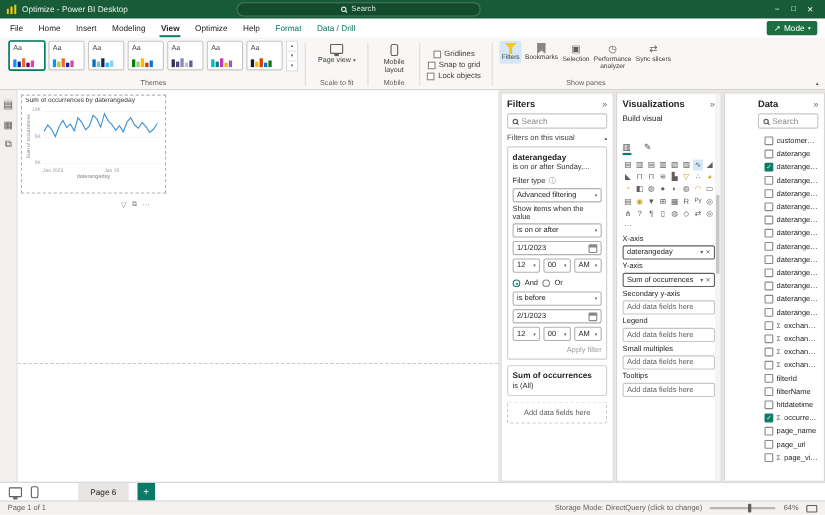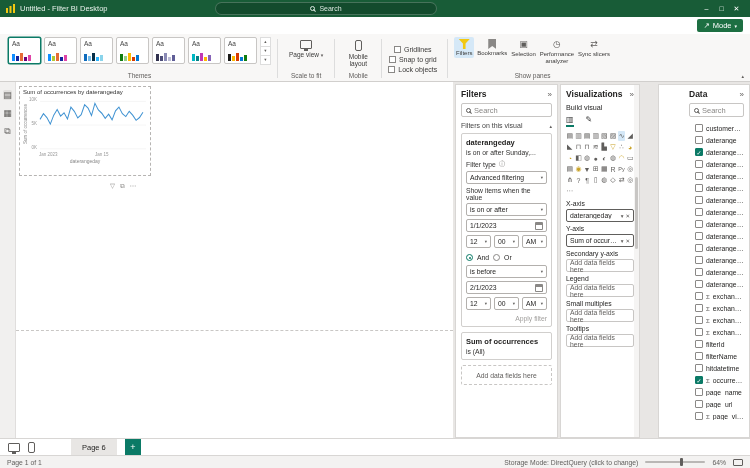--- a/index.html
+++ b/index.html
@@ -102,22 +102,22 @@
   .timerow { display:flex; gap:3px; }
   .timerow .select { flex:1; }
   .radiorow { display:flex; align-items:center; gap:4px; font-size:6.8px; margin:3px 0 4px; }
   .radio { width:7px; height:7px; border:1px solid #8a8886; border-radius:50%; position:relative; flex:none; }
   .radio.checked { border-color:#0b7a66; }
   .radio.checked::after { content:''; position:absolute; inset:1.5px; background:#0b7a66; border-radius:50%; }
   .applyrow { text-align:right; font-size:6.8px; color:#a19f9d; margin-top:2px; }
   .dropzone { border:1px dashed #c8c6c4; border-radius:2px; height:20px; display:flex; align-items:center; justify-content:center; font-size:6.8px; color:#605e5c; }
 
   
-  .viz-pane { left:560px; width:80px; }
-  .build-label { font-size:7.2px; color:#252423; margin-bottom:3px; }
+  .viz-pane { left:560px; width:96px; }
+  .build-label { font-size:7.2px; color:#252423; margin-bottom:17px; }
   .viz-tabs { display:flex; gap:12px; margin-bottom:4px; }
   .viz-tabs span { font-size:8px; color:#444; padding-bottom:1px; }
   .viz-tabs span.sel { border-bottom:2px solid #0b7a66; }
   .vgrid { display:grid; grid-template-columns:repeat(8,1fr); gap:1px; margin-bottom:4px; }
   .vicon { height:10px; display:flex; align-items:center; justify-content:center; font-size:7px; color:#605e5c; border-radius:1px; overflow:hidden; }
   .vicon.sel { background:#d5e8f7; }
   .well-label { font-size:6.8px; color:#252423; margin:3px 0 2px; }
   .pill { display:flex; align-items:center; border:1px solid #605e5c; border-radius:2px; height:13px; padding:0 3px; font-size:6.8px; background:#fff; }
   .pill .ptxt { flex:1; white-space:nowrap; overflow:hidden; text-overflow:ellipsis; }
   .pill .pcaret, .pill .px { color:#605e5c; font-size:5.5px; margin-left:2px; flex:none; }
@@ -145,33 +145,44 @@
 </style>
 </head>
 <body>
 
 <div class="titlebar">
   <svg class="tb-logo" viewBox="0 0 9 9">
     <rect x="0" y="4" width="2" height="5" fill="#f2c811"></rect>
     <rect x="3.5" y="2" width="2" height="7" fill="#f2c811"></rect>
     <rect x="7" y="0" width="2" height="9" fill="#f2c811"></rect>
   </svg>
-  <span class="tb-title">Untitled - Filter BI Desktop</span>
+  <span class="tb-title">Optimize - Power BI Desktop</span>
   <div class="tb-search">
     <span class="mag"></span>
     <span>Search</span>
   </div>
   <div class="tb-controls">
     <span>–</span>
     <span>□</span>
     <span>✕</span>
   </div>
 </div>
 
 <div class="menubar">
+  <div style="display:flex;">
+      <span class="mtab">File</span>
+      <span class="mtab">Home</span>
+      <span class="mtab">Insert</span>
+      <span class="mtab">Modeling</span>
+      <span class="mtab active">View</span>
+      <span class="mtab">Optimize</span>
+      <span class="mtab">Help</span>
+      <span class="mtab contextual">Format</span>
+      <span class="mtab contextual">Data / Drill</span>
+    </div>
   <div class="share-btn">
     <span>↗</span>
     <span>Mode</span>
     <span class="share-caret">▾</span>
   </div>
 </div>
 
 <div class="ribbon">
   <div class="rgroup">
     <div class="themes-row">

